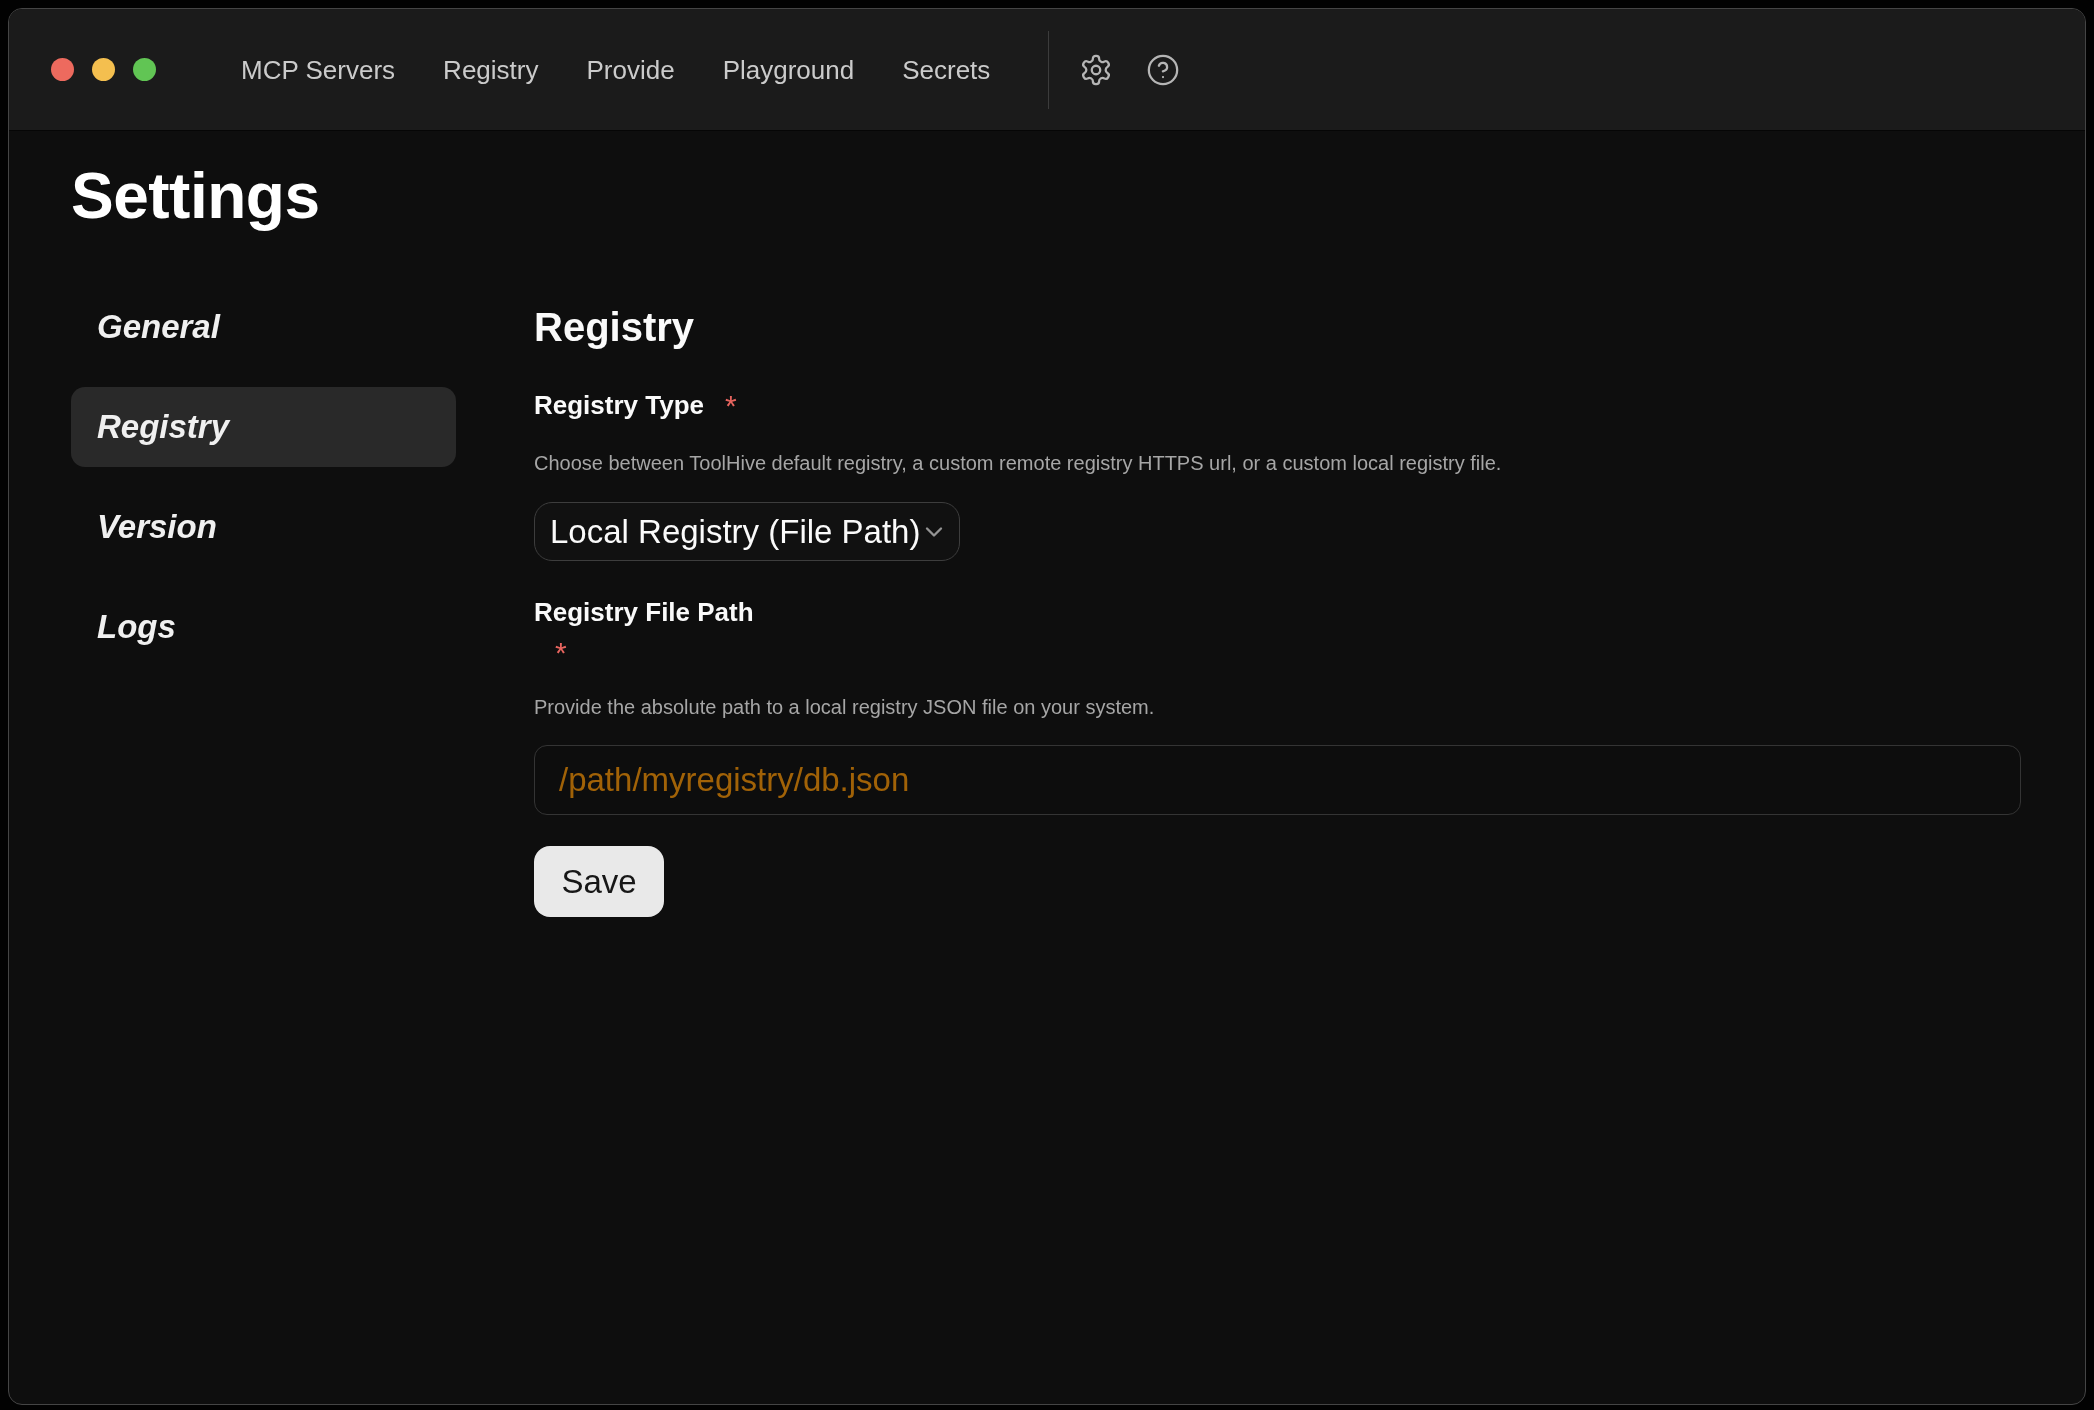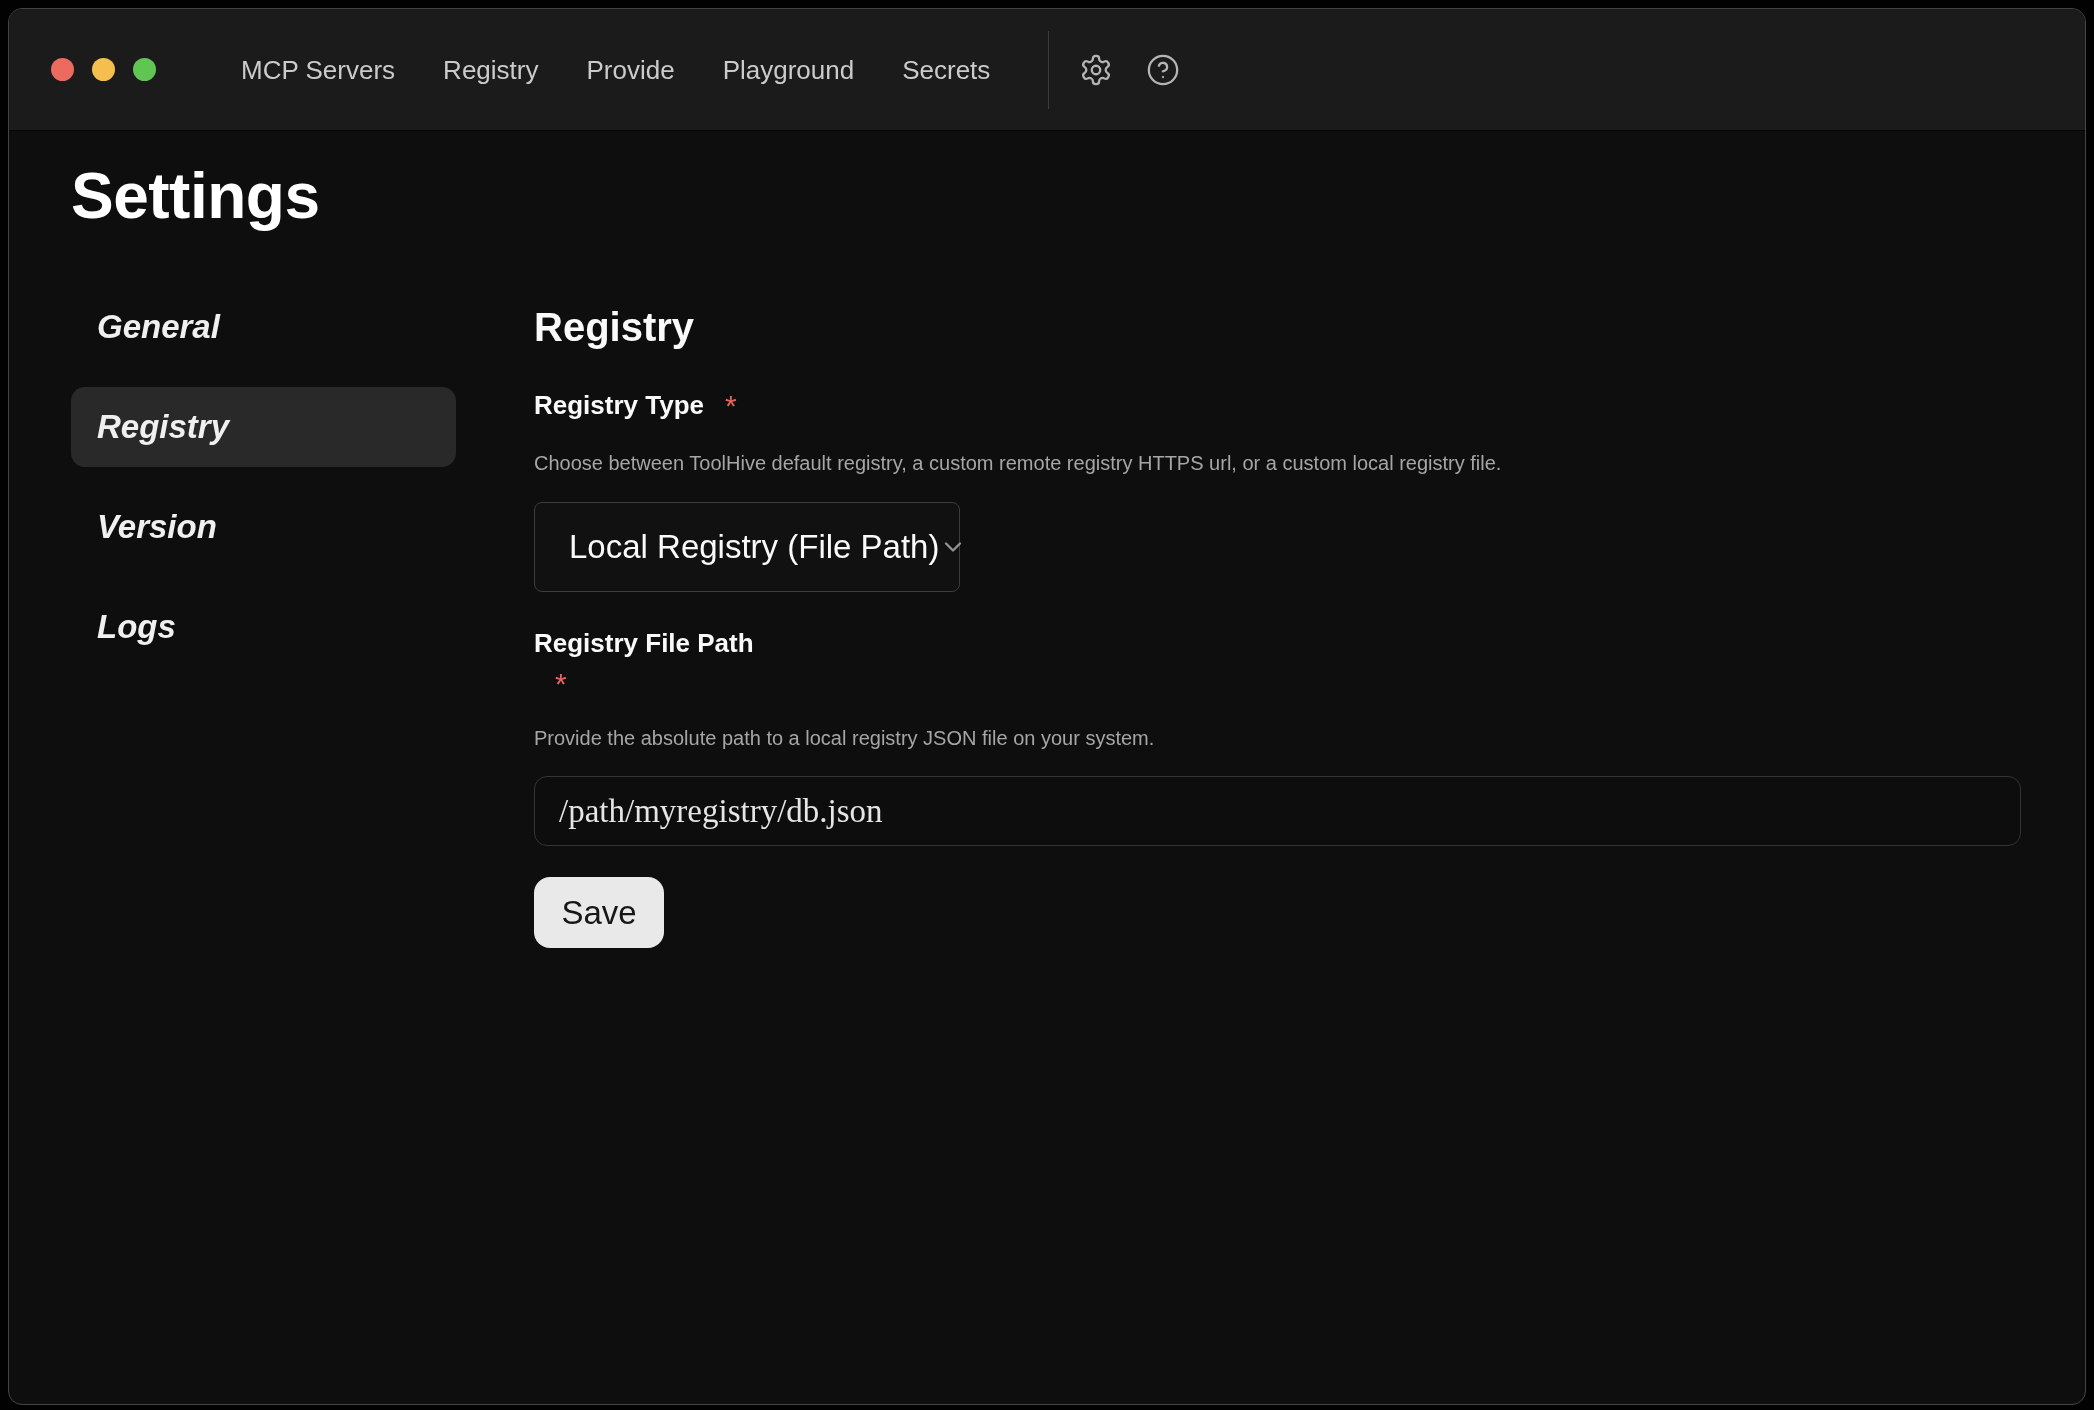--- a/index.html
+++ b/index.html
@@ -69,38 +69,38 @@
   .row-1 { margin-top: 34px; }
   .row-4 { margin-top: 31px; flex-direction: column; }
   .field-desc {
     font-size: 20px; color: #a6a6a6; line-height: 38px; white-space: nowrap;
   }
   .desc-1 { margin-top: 19px; }
   .desc-2 { margin-top: 16px; }
 
   .select-control {
     margin-top: 20px;
-    width: 426px; height: 90px;
-    border: 1px solid #3d3d3d; border-radius: 8px;
+    width: 426px; height: 59px;
+    border: 1px solid #3d3d3d; border-radius: 18px;
     background: #111111;
     display: flex; align-items: center;
-    padding: 0 24px 0 34px;
+    padding: 0 24px 0 15px;
     cursor: default;
   }
   .select-value { font-size: 33px; color: #fafafa; flex: 1; white-space: nowrap; }
   .select-control svg { stroke: #949494; flex-shrink: 0; }
 
   .text-input {
     margin-top: 19px; display: block;
     width: 1487px; height: 70px;
     background: #0d0d0d;
     border: 1px solid #343434; border-radius: 13px;
     padding: 0 24px;
-    font-family: Liberation Serif, serif;
-    font-size: 33px; color: #e5e5e5;
+    font-family: Liberation Sans, sans-serif;
+    font-size: 33px; color: #a16207;
     outline: none;
   }
 
   .save-button {
     margin-top: 31px;
     width: 130px; height: 71px;
     border: none; border-radius: 16px;
     background: #e9e9e9; color: #171717;
     font-family: "Liberation Sans", "DejaVu Sans", sans-serif;
     font-size: 33px; font-weight: 500;

